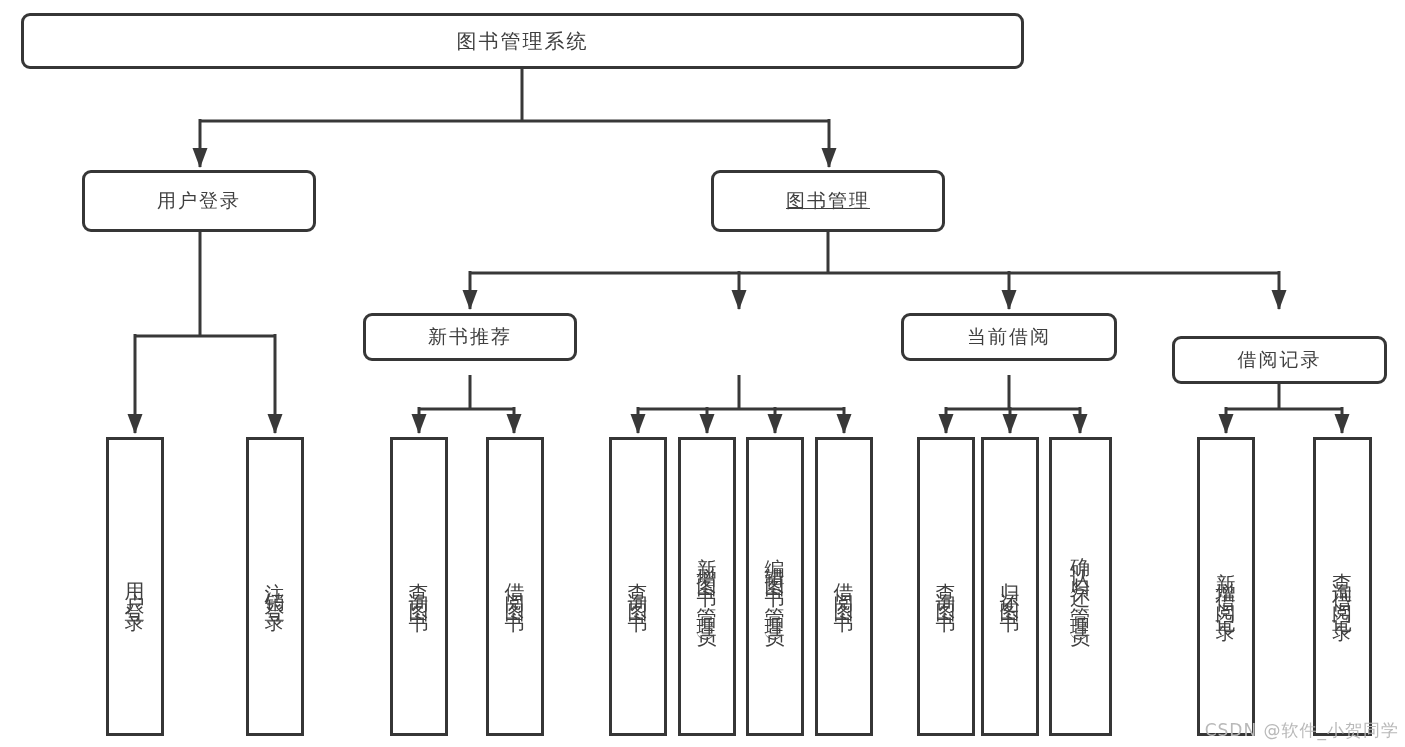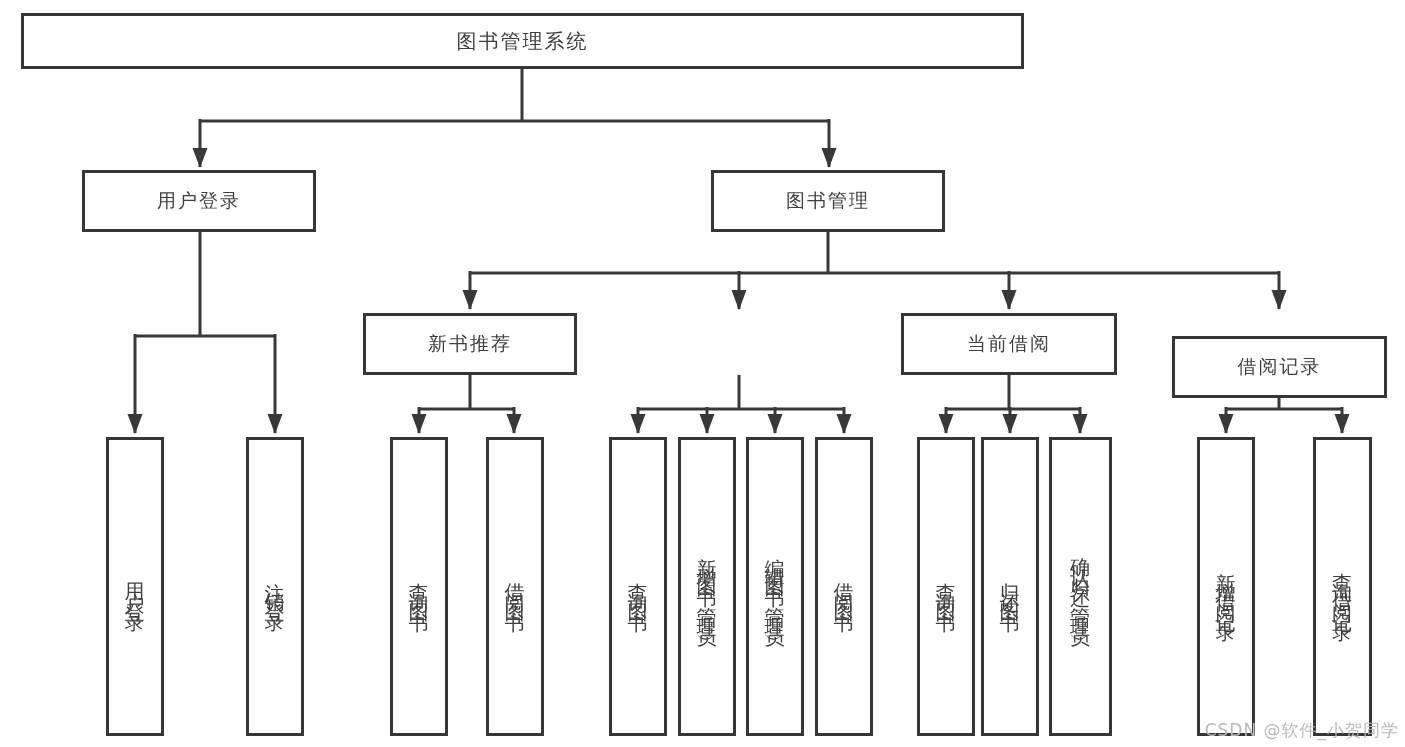--- a/index.html
+++ b/index.html
@@ -27,27 +27,28 @@
     border: 3px solid #363636;
     display: flex;
     align-items: center;
     justify-content: center;
     color: #3f3f3f;
   }
   .hbox {
     font-size: 19px;
     letter-spacing: 2px;
     white-space: nowrap;
+    border-radius: 9px;
   }
   .root {
     left: 21px;  top: 13px;  width: 1003px; height: 56px;
     font-size: 20px;
   }
   .l2 { top: 170px; height: 62px; width: 234px; }
-  .l3 { top: 313px; height: 62px; }
+  .l3 { top: 313px; height: 48px; }
   .leaf {
     top: 437px;
     height: 299px;
     width: 58px;
   }
   .vtext {
     writing-mode: vertical-rl;
     text-orientation: mixed;
     font-size: 20px;
     letter-spacing: 10px;
@@ -111,21 +112,21 @@
     </g>
   </svg>
 
   <div class="box hbox root">
     <span>图书管理系统</span>
   </div>
 
   <div class="box hbox l2" style="left:82px;">
     <span>用户登录</span>
   </div>
-  <div class="box hbox l2" style="left:711px;">
+  <div class="box hbox l2" style="left:711px;text-decoration:underline;">
     <span>图书管理</span>
   </div>
 
   <div class="box hbox l3" style="left:363px;width:214px;">
     <span>新书推荐</span>
   </div>
   <div class="box hbox l3" style="left:901px;width:216px;">
     <span>当前借阅</span>
   </div>
   <div class="box hbox l3" style="left:1172px;width:215px;margin-top:23px;">

